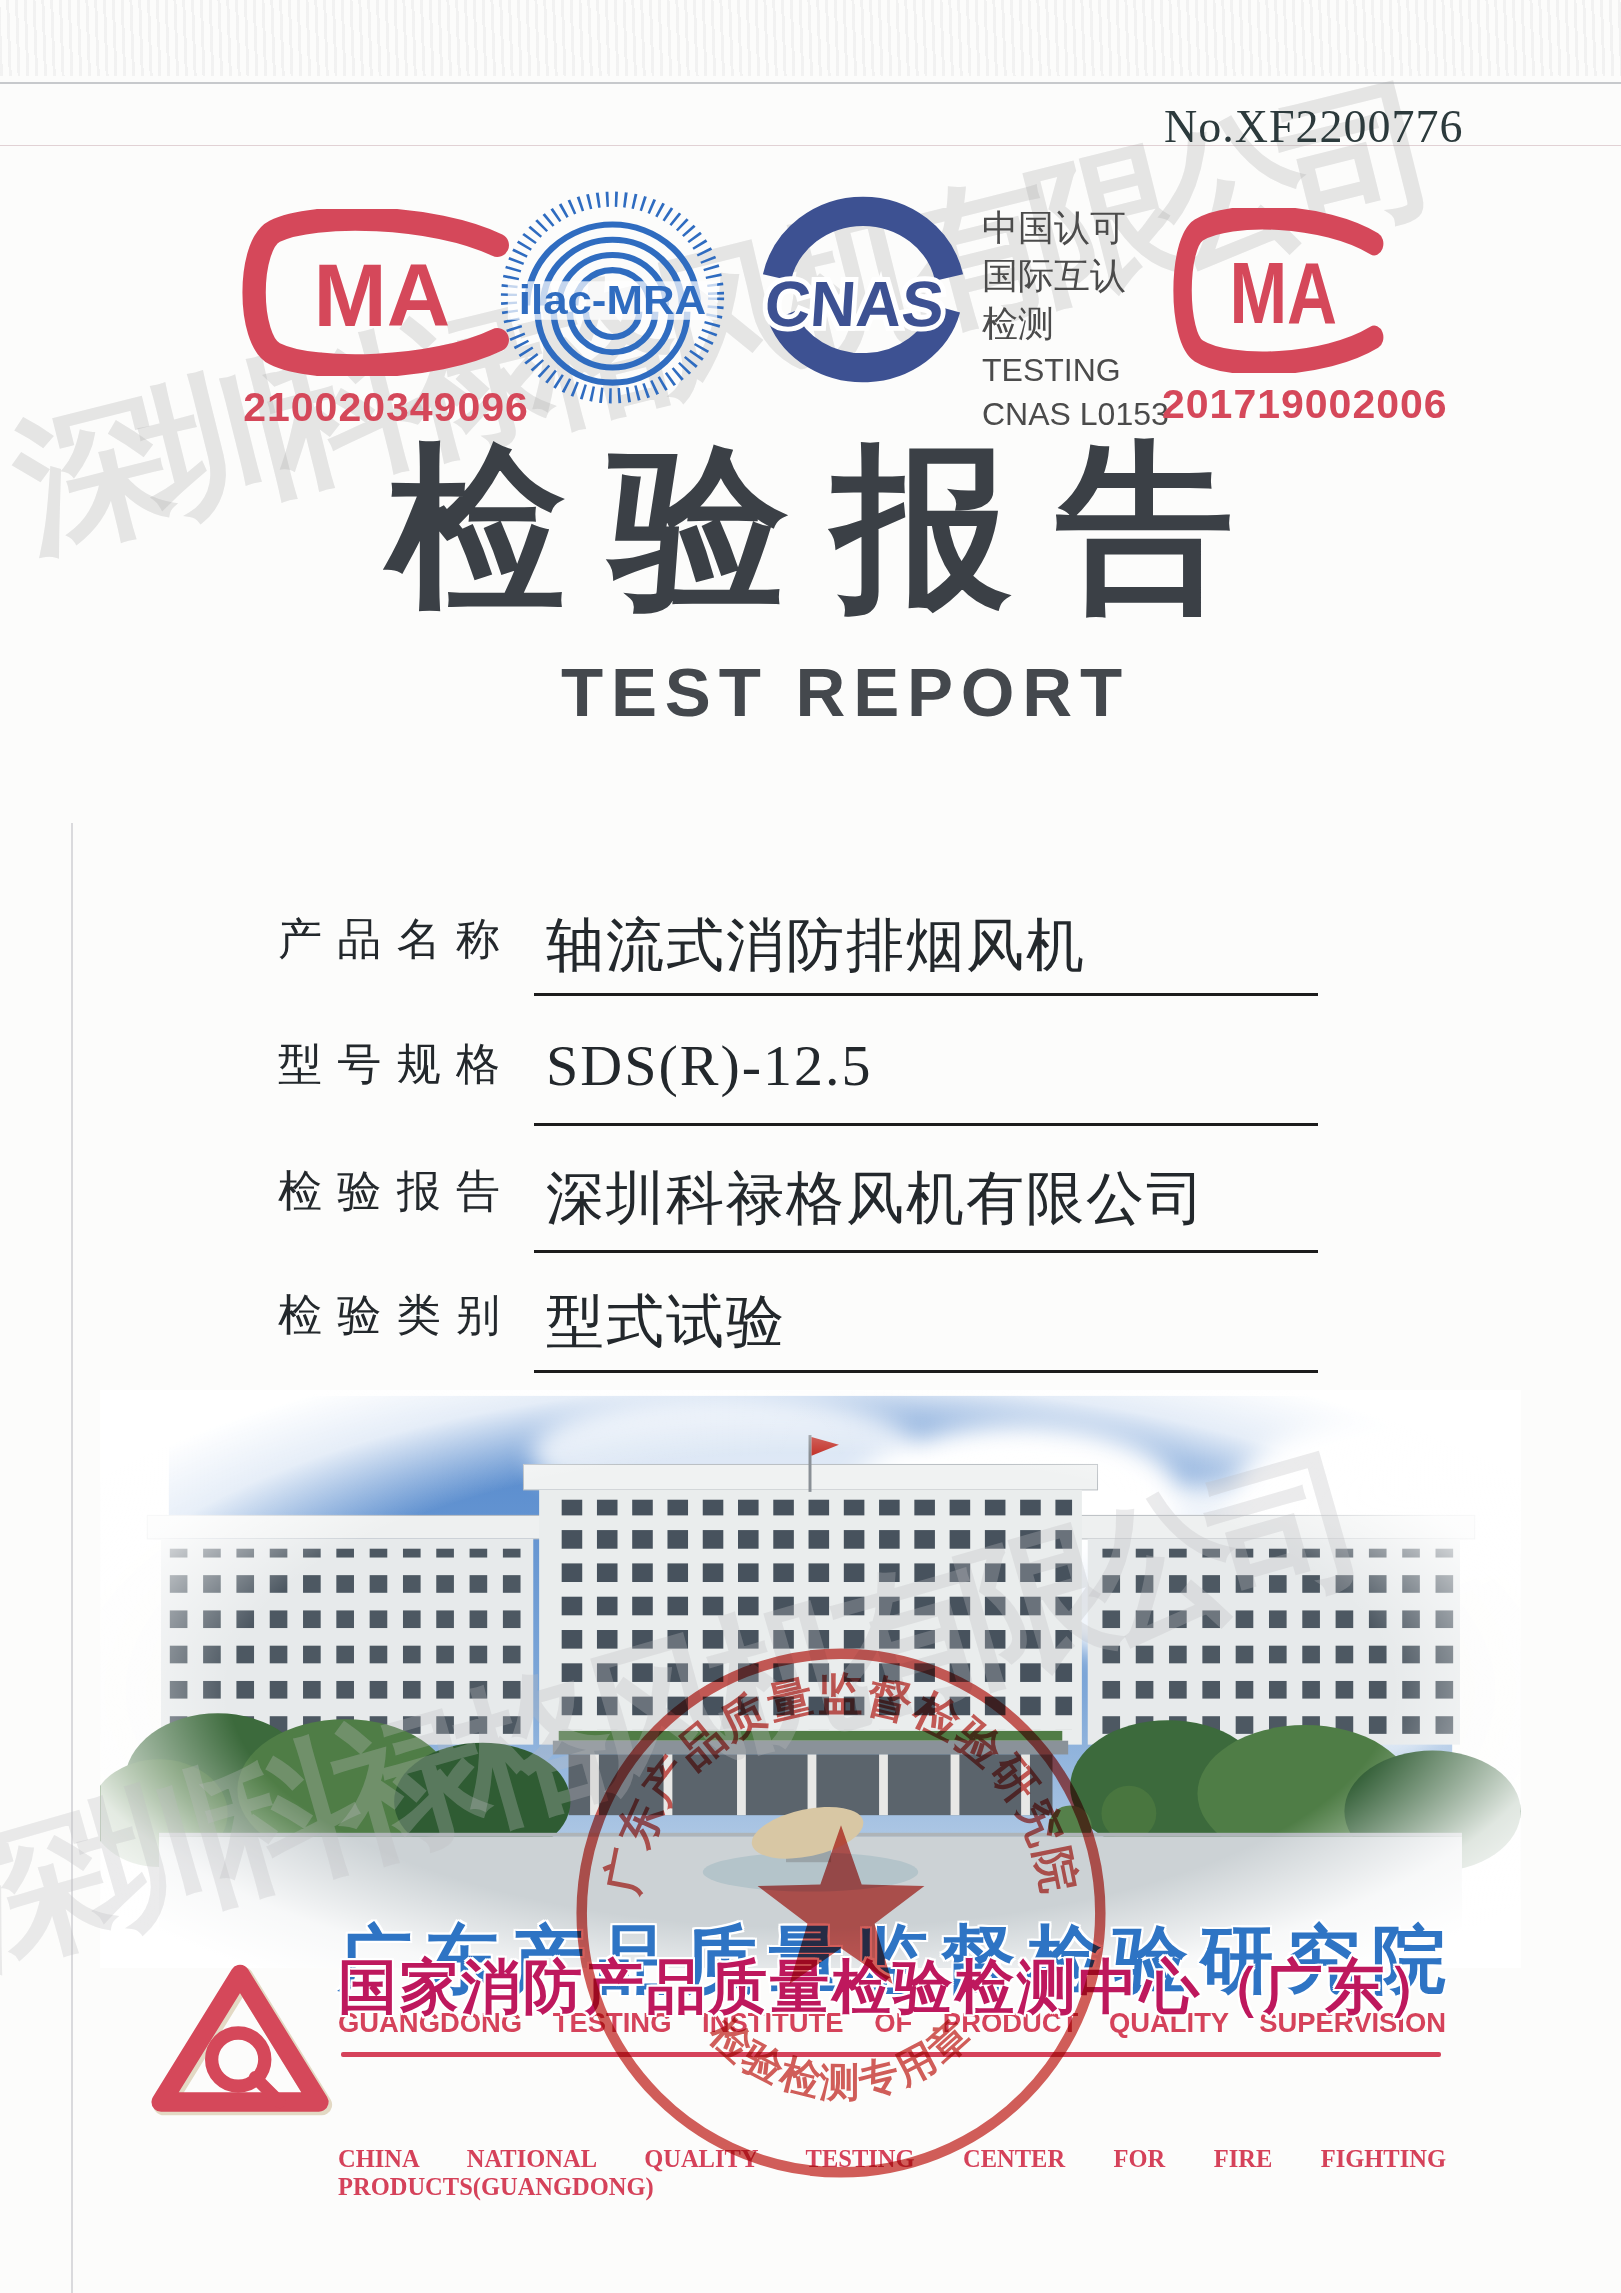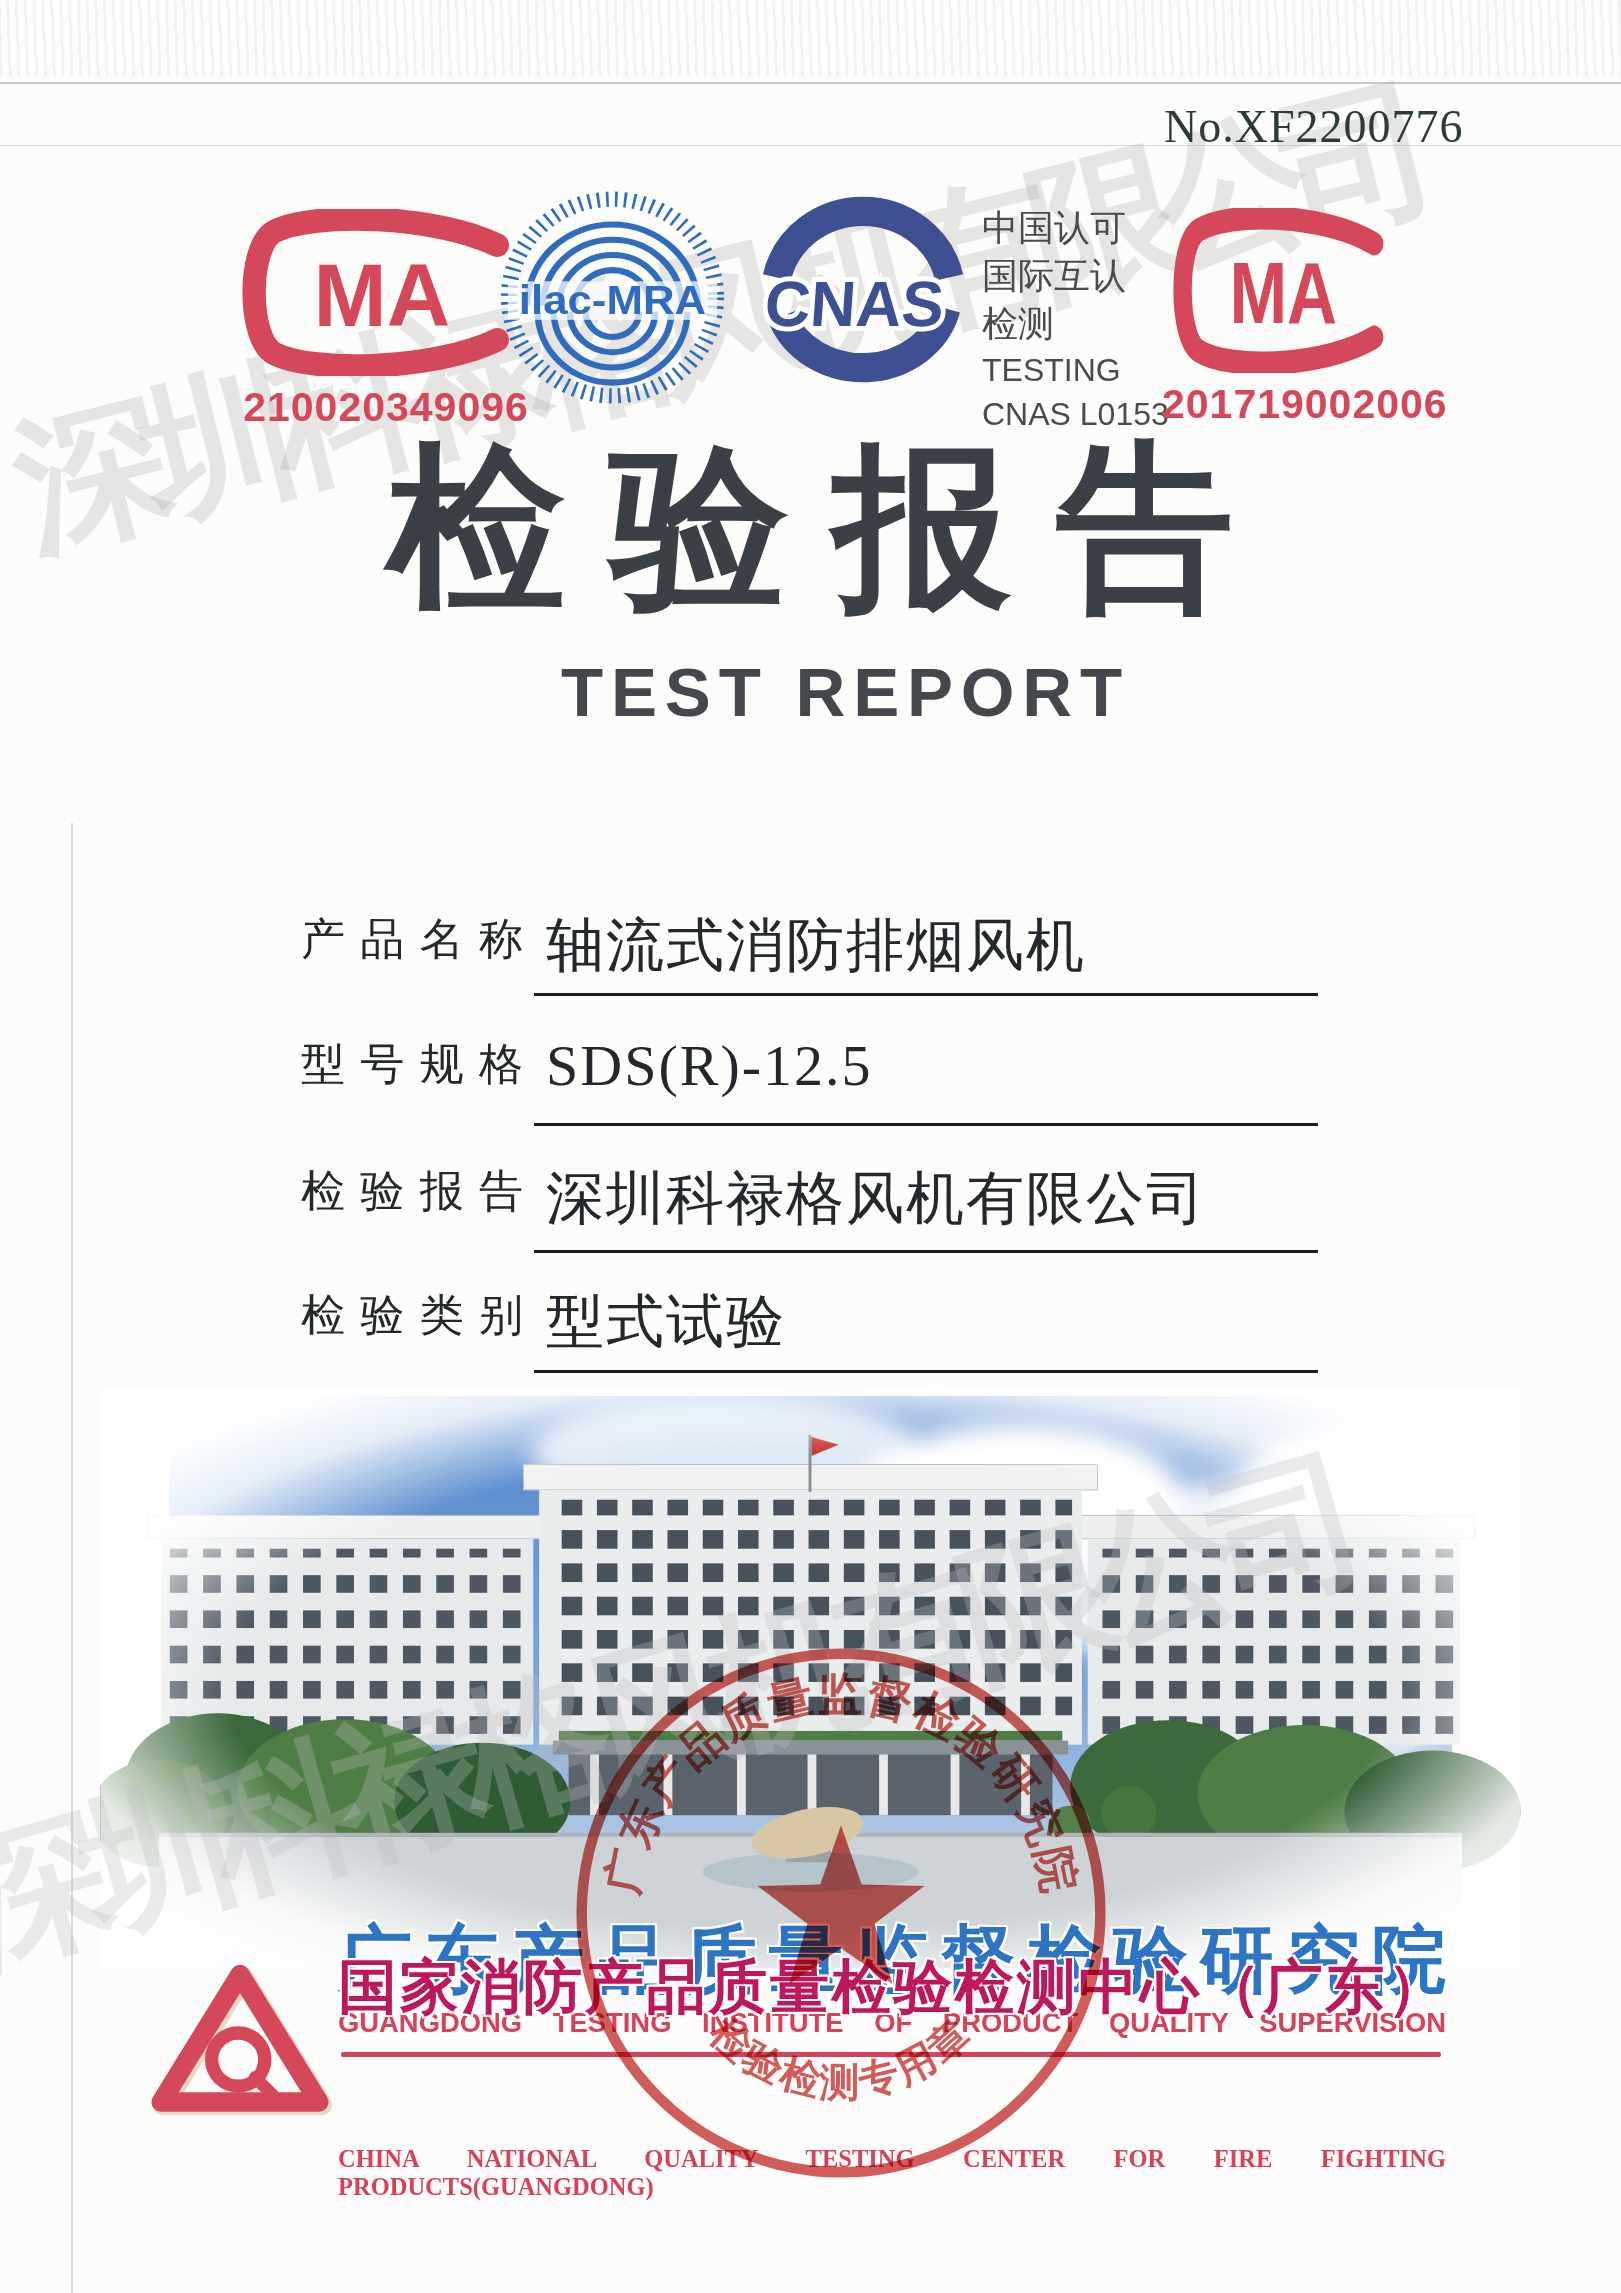--- a/index.html
+++ b/index.html
@@ -41,21 +41,21 @@
   .title-zh{position:absolute;left:0;top:429px;width:100%;text-align:center;z-index:3;
     font-family:"DejaVu Serif","Liberation Serif",serif;font-weight:700;
     font-size:178px;line-height:196px;color:#3b4046;}
   .title-zh span{letter-spacing:45px;margin-right:-45px;text-align:right;}
   .title-en{position:absolute;left:0;top:653px;width:100%;text-align:center;z-index:3;
     font-weight:700;font-size:69px;letter-spacing:7.8px;color:#44484d;
     font-family:"Liberation Sans","DejaVu Sans",sans-serif;padding-left:35px;}
   
   .field-label{position:absolute;left:278px;width:222px;z-index:3;
     font-family:"DejaVu Serif","Liberation Serif",serif;
-    font-size:44px;color:#23282c;text-align:justify;text-align-last:justify;margin-left:23px;}
+    font-size:44px;color:#23282c;text-align:justify;text-align-last:justify;}
   .field-value{position:absolute;left:546px;z-index:3;
     font-family:Liberation Serif, serif;
     font-size:58px;color:#23282c;letter-spacing:2px;white-space:nowrap;}
   .field-line{position:absolute;left:534px;width:784px;height:2.9px;background:#1c1c1c;z-index:3;}
   
   .photo{position:absolute;left:100px;top:1390px;width:1421px;height:578px;z-index:1;}
   
   .outline-white{text-shadow:-2px 0 0 #fff,2px 0 0 #fff,0 -2px 0 #fff,0 2px 0 #fff,
     -2px -2px 0 #fff,2px 2px 0 #fff,-2px 2px 0 #fff,2px -2px 0 #fff;}
   .inst-zh{position:absolute;left:338px;top:1917px;width:1108px;z-index:3;

